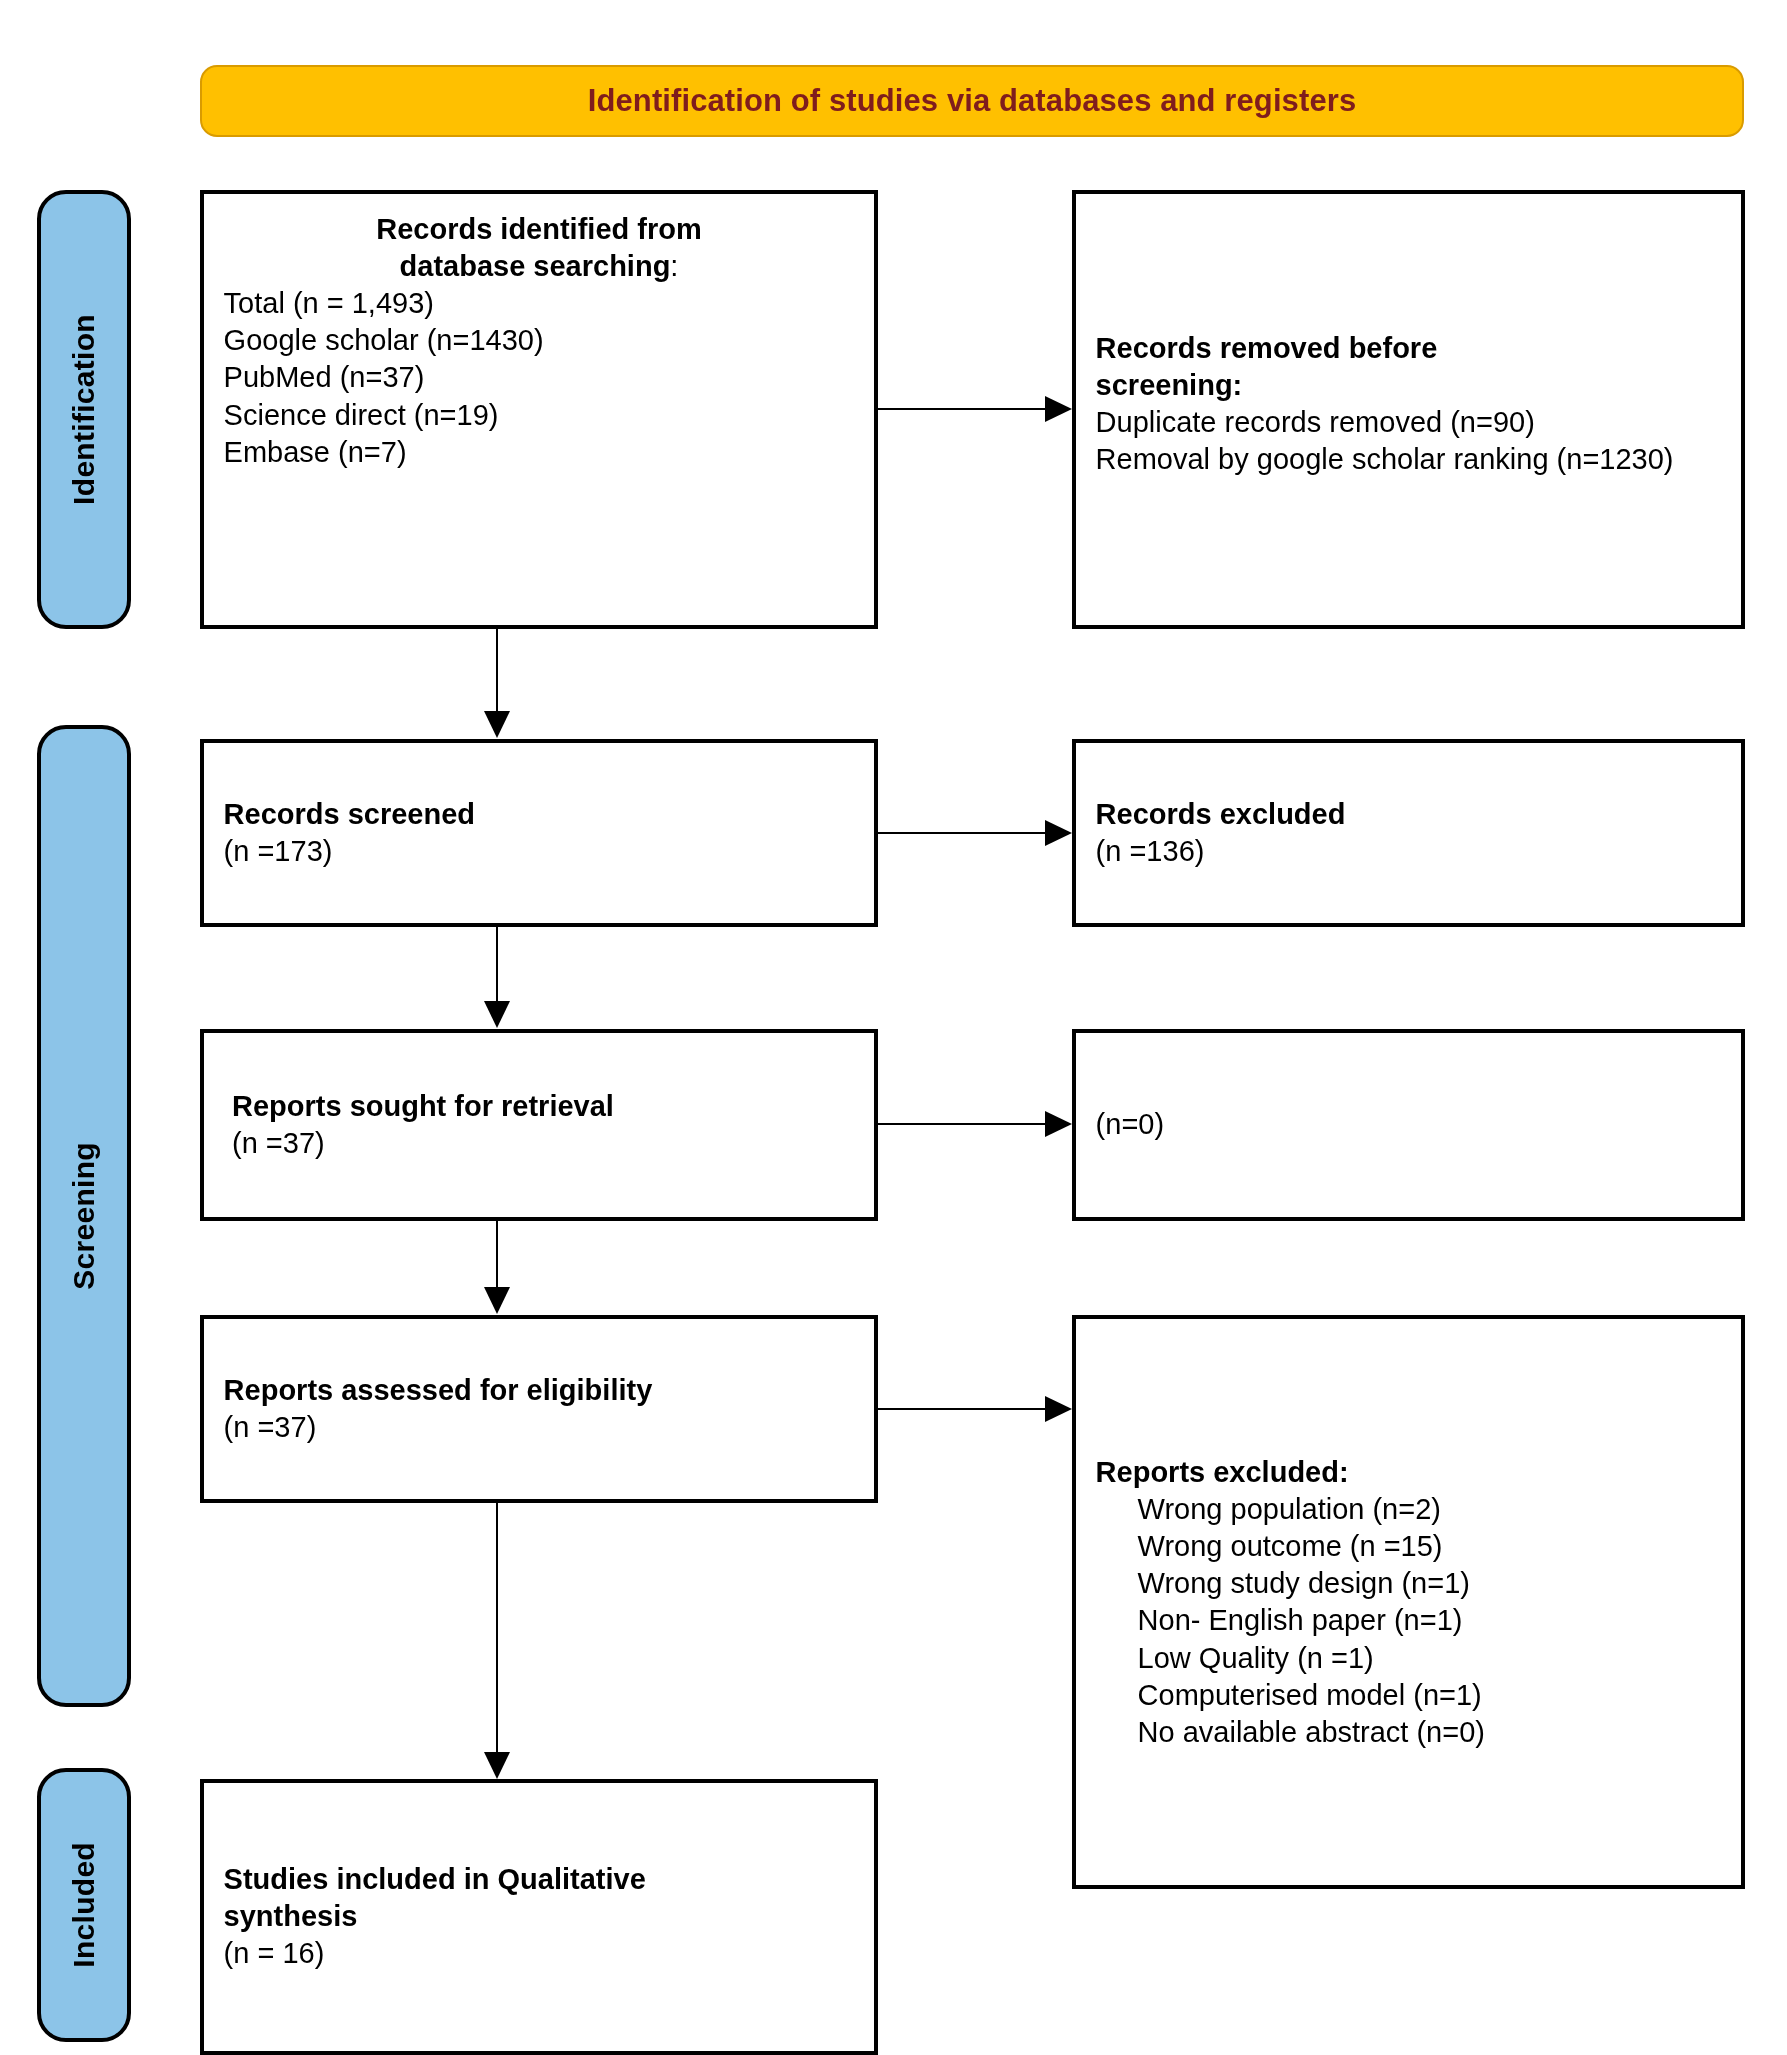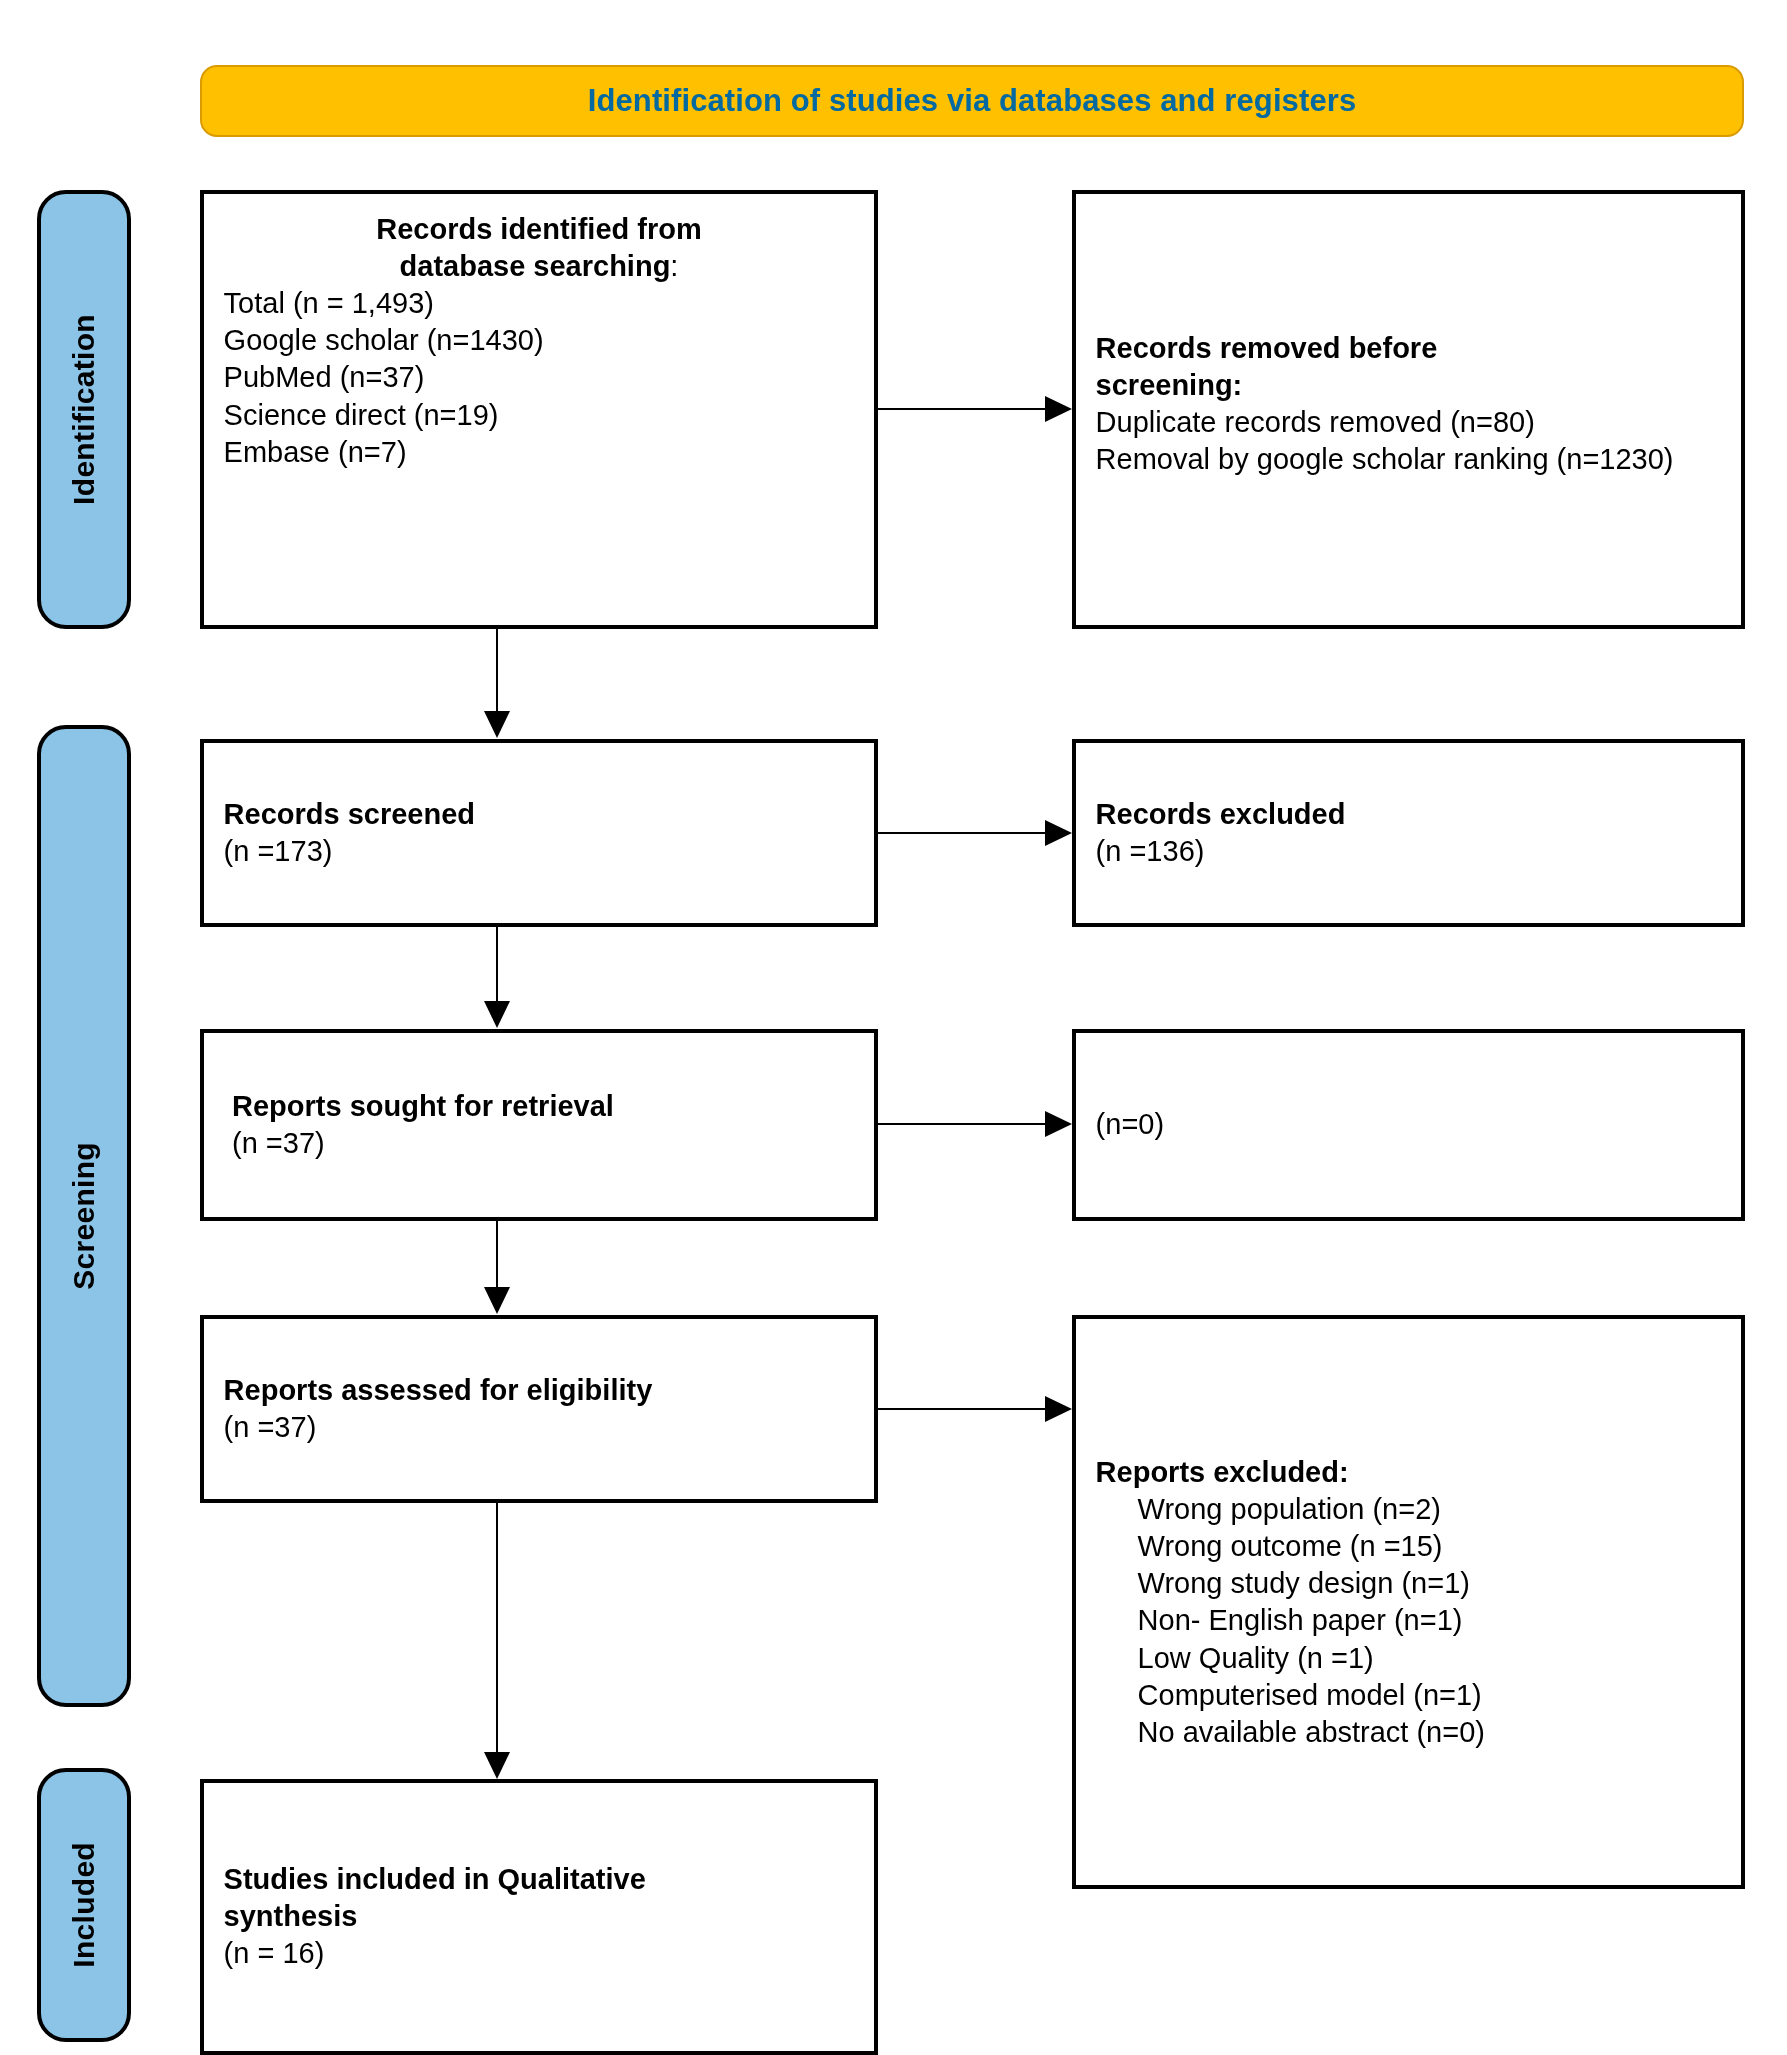--- a/index.html
+++ b/index.html
@@ -29,21 +29,21 @@
     border: 2.6px solid #D99B00;
     border-radius: 17px;
     box-sizing: border-box;
     display: flex;
     align-items: center;
     justify-content: center;
   }
   .header-bar .title {
     font-size: 31px;
     font-weight: bold;
-    color: #0369a1;
+    color: #7f1d1d;
     letter-spacing: 0.1px;
     text-align: center;
     line-height: 1.1;
   }
 
   
   .phase {
     position: absolute;
     background: #8CC4E8;
     border: 4.6px solid #000000;
@@ -213,21 +213,21 @@
       <div class="line">PubMed (n=37)</div>
       <div class="line">Science direct (n=19)</div>
       <div class="line">Embase (n=7)</div>
     </div>
   </div>
 
   <div class="box" id="box-removed">
     <div class="lines">
       <div class="line bold"><span>Records removed </span><span class="ital">before</span></div>
       <div class="line bold"><span class="ital">screening</span><span>:</span></div>
-      <div class="line hang">Duplicate records removed (n=80)</div>
+      <div class="line hang">Duplicate records removed (n=90)</div>
       <div class="line hang">Removal by google scholar ranking (n=1230)</div>
     </div>
   </div>
 
   <div class="box" id="box-screened">
     <div class="lines">
       <div class="line bold">Records screened</div>
       <div class="line">(n =173)</div>
     </div>
   </div>

